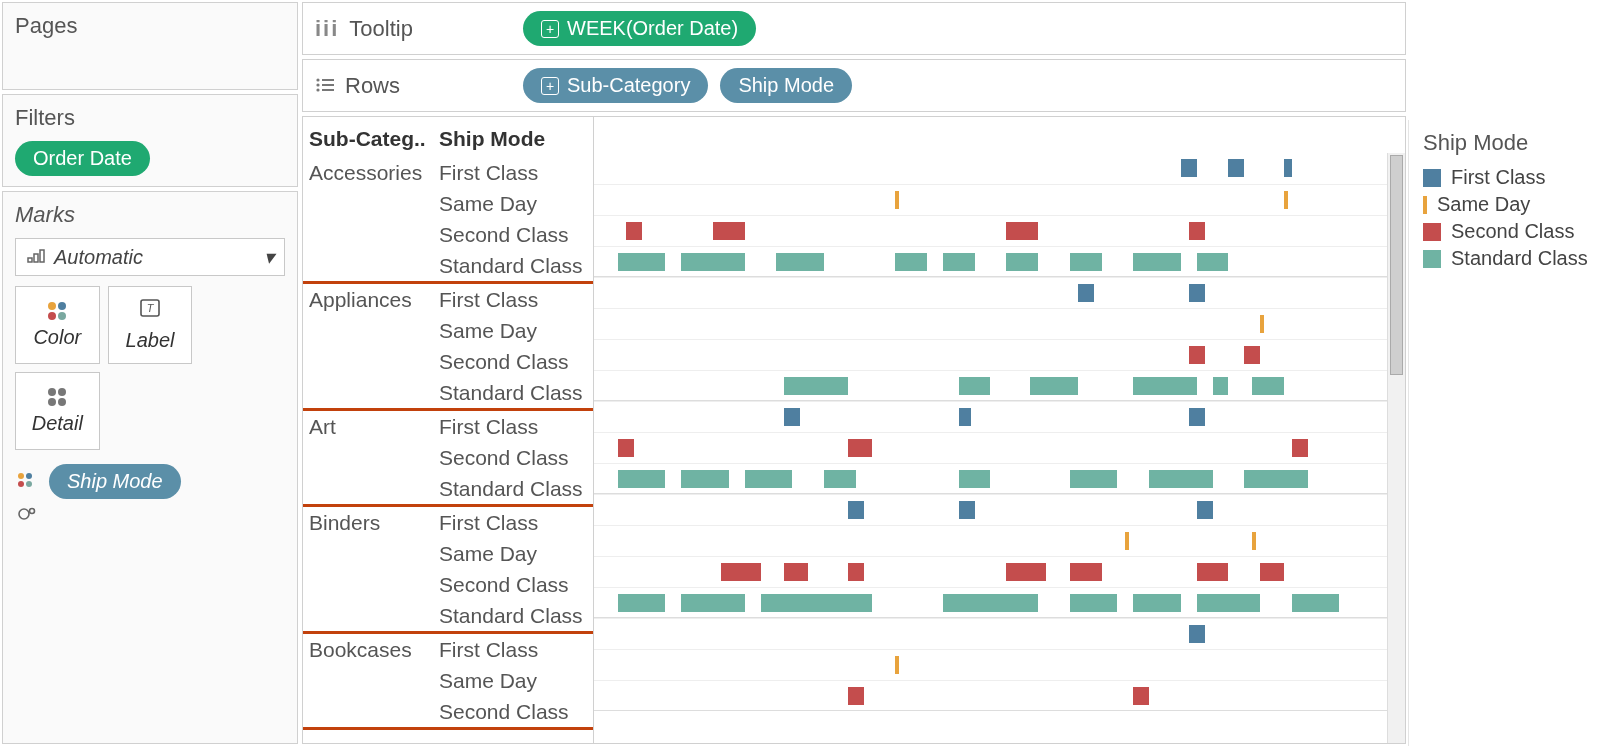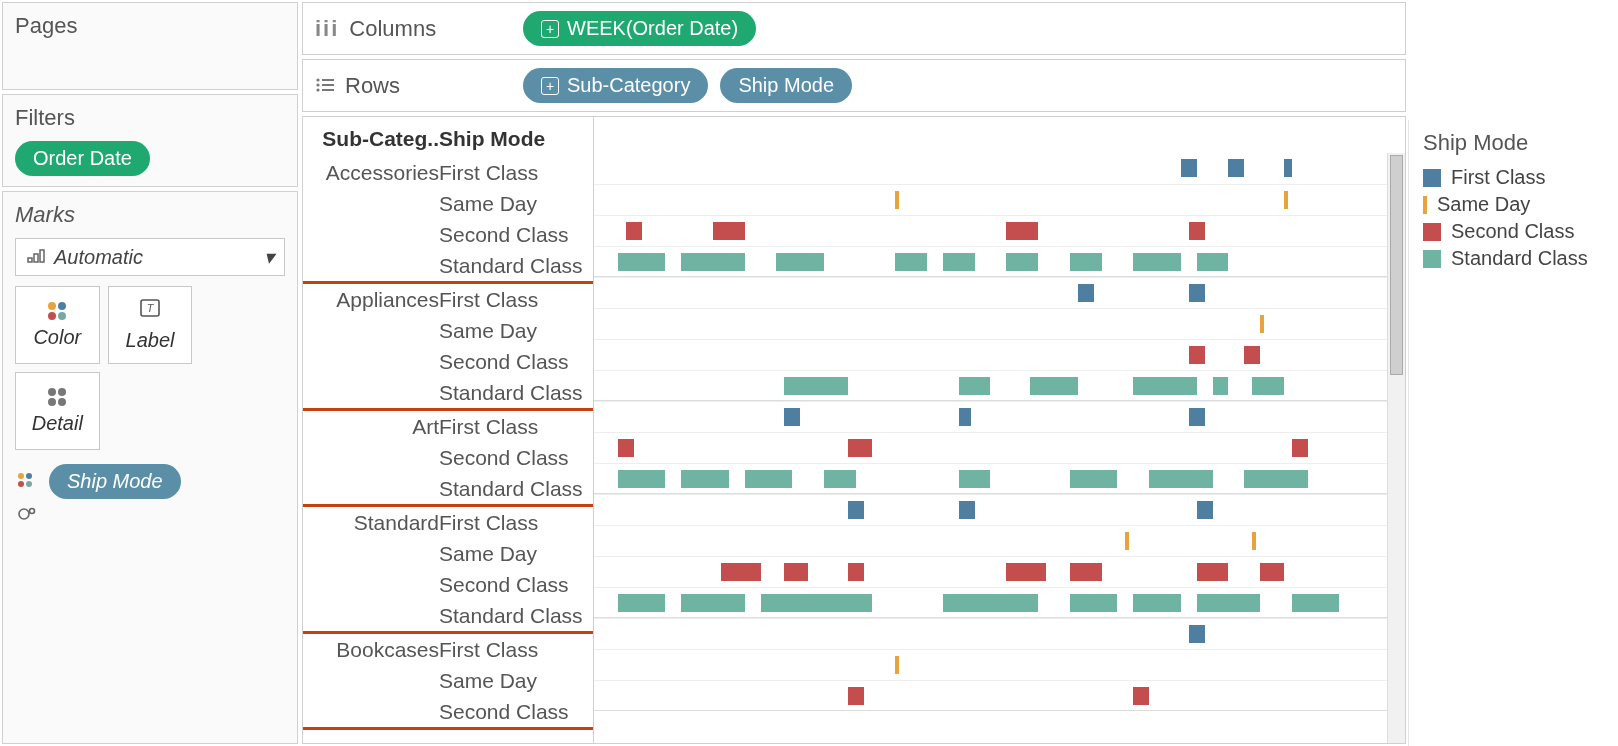--- a/index.html
+++ b/index.html
@@ -67,21 +67,21 @@
     .shelf {
       display:flex; align-items:center; gap:18px;
       border:1px solid #d0d0d0; padding:8px 12px; margin:2px; background:#fff;
       min-height:52px;
     }
     .shelf-label{ display:flex; align-items:center; gap:10px; font-size:22px; color:#555; width:190px;}
     .shelf-pills{ display:flex; gap:12px; }
 
     
     .viz-wrap { flex:1; margin:2px; border:1px solid #d0d0d0; display:flex; overflow:hidden; background:#fff;}
-    .row-headers { width:290px; padding-top:6px;text-align:right; }
+    .row-headers { width:290px; padding-top:6px; }
     .hdr-row { display:flex; font-size:21px; font-weight:700; padding:4px 6px 6px 6px; }
     .hdr-row div:first-child{ width:130px; }
     .group { border-bottom:3px solid #c2410c; }
     .grow { display:flex; font-size:21px; padding:2px 6px; height:31px; align-items:center;}
     .grow .gcat{ width:130px; color:#555;}
     .grow .gmode{ color:#555;}
 
     .plot { flex:1; position:relative; border-left:1px solid #d0d0d0; }
     .plot-inner{ position:absolute; left:0; right:18px; top:36px; bottom:0; }
     .scrollbar{ position:absolute; right:0; top:36px; bottom:0; width:18px; background:#f1f1f1; border-left:1px solid #ddd;}
@@ -188,21 +188,21 @@
             </svg>
         </span>
       </div>
     </div>
   </div>
 
   <div class="center">
     <div class="shelf">
       <div class="shelf-label">
         <span style="letter-spacing:2px; font-weight:700; color:#888;">iii</span>
-        <span>Columns</span>
+        <span>Tooltip</span>
       </div>
       <div class="shelf-pills">
         <span class="pill pill-green">
           <span class="plus">+</span>
           <span>WEEK(Order Date)</span>
         </span>
       </div>
     </div>
 
     <div class="shelf">
@@ -282,21 +282,21 @@
                 <div class="gcat"></div>
                 <div class="gmode">Second Class</div>
               </div>
               <div class="grow">
                 <div class="gcat"></div>
                 <div class="gmode">Standard Class</div>
               </div>
             </div>
             <div class="group">
               <div class="grow">
-                <div class="gcat">Standard</div>
+                <div class="gcat">Binders</div>
                 <div class="gmode">First Class</div>
               </div>
               <div class="grow">
                 <div class="gcat"></div>
                 <div class="gmode">Same Day</div>
               </div>
               <div class="grow">
                 <div class="gcat"></div>
                 <div class="gmode">Second Class</div>
               </div>

